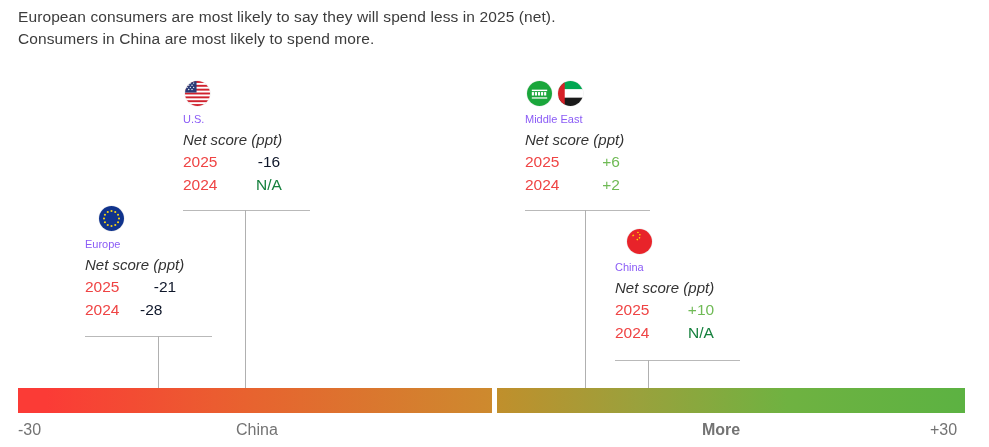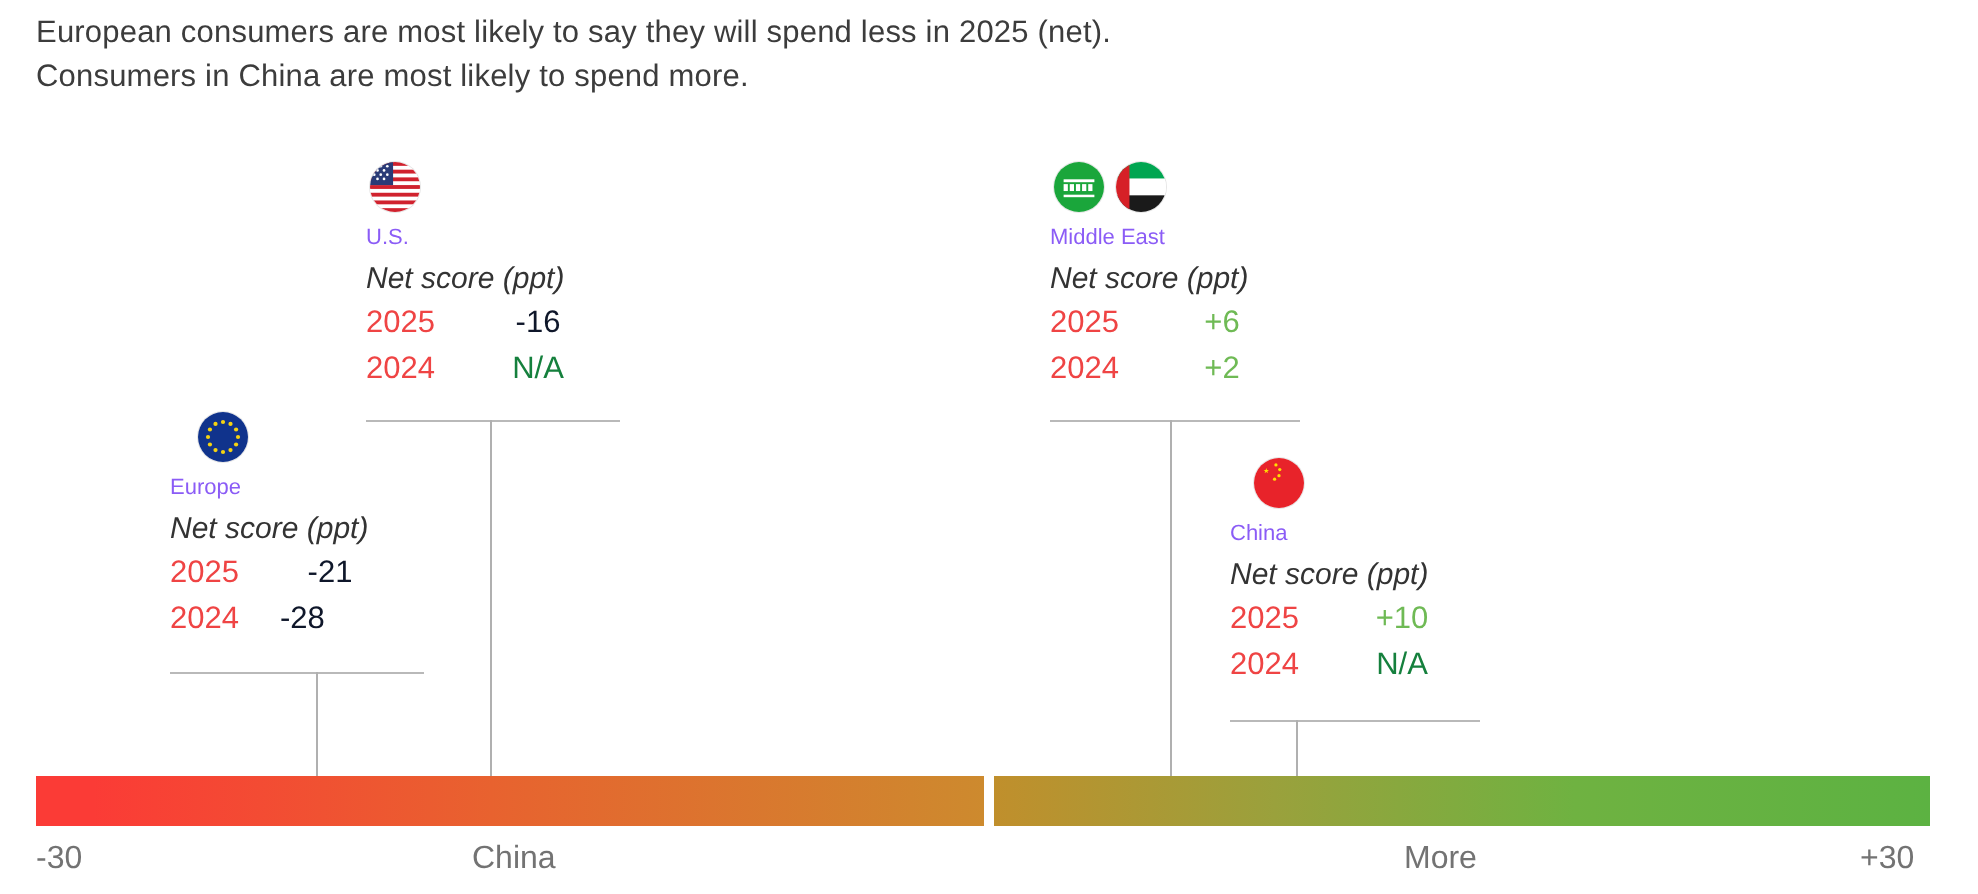--- a/index.html
+++ b/index.html
@@ -109,21 +109,21 @@
   
   .axis-label {
     position: absolute;
     top: 421px;
     font-size: 16px;
     color: #737373;
     white-space: nowrap;
   }
   .axis-min  { left: 18px; }
   .axis-less { left: 236px; }
-  .axis-more { left: 702px; }
+  .axis-more { left: 702px; font-weight: bold; }
   .axis-max  { left: 930px; }
 </style>
 </head>
 <body>
 
 <div class="headline">
   <div>European consumers are most likely to say they will spend less in 2025 (net).</div>
   <div>Consumers in China are most likely to spend more.</div>
 </div>
 

